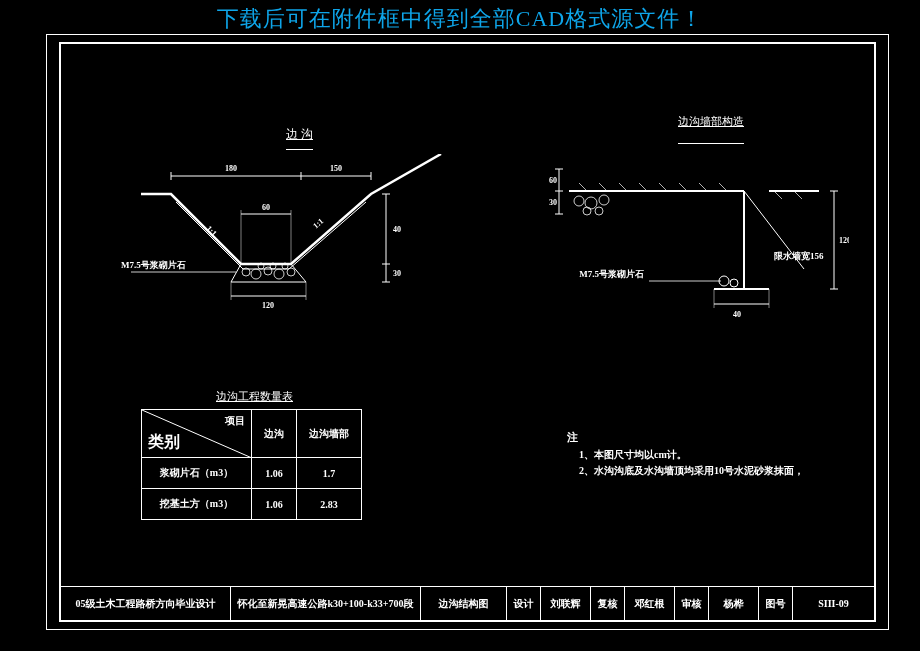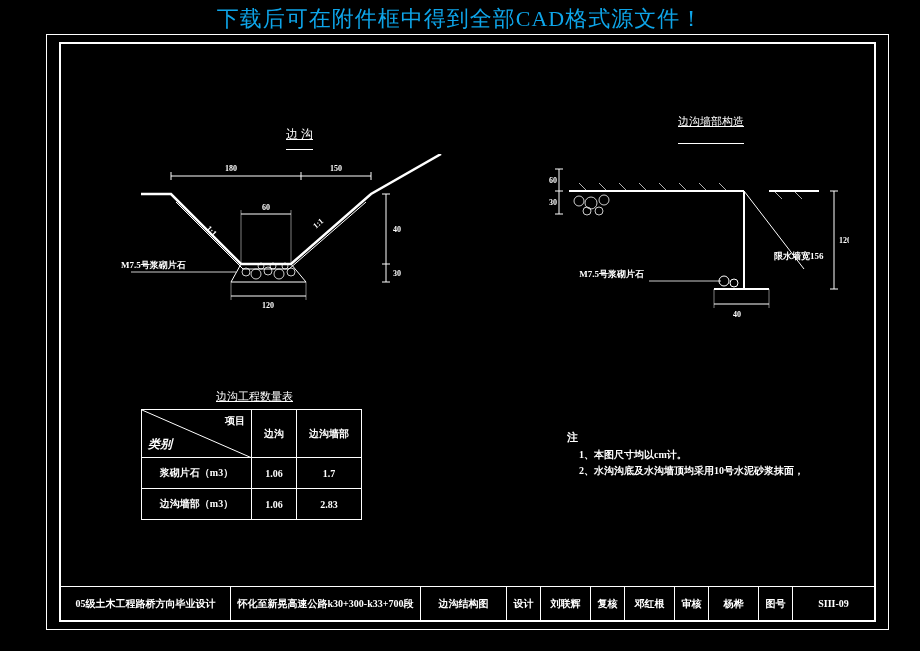--- a/index.html
+++ b/index.html
@@ -122,21 +122,21 @@
     }
     .diag-cell {
       position: relative;
       width: 110px;
       height: 48px;
       padding: 0 !important;
       margin-top: 18px;
     }
     .diag-cell svg { position: absolute; top:0; left:0; }
     .diag-top { position: absolute; top: 4px; right: 6px; font-size:10px;}
-    .diag-bot { position: absolute; bottom: 4px; left: 6px; font-size:12px;font-style:italic;}
+    .diag-bot { position: absolute; bottom: 4px; left: 6px; font-size:16px;}
     
     
     .notes {
       position: absolute;
       top: 385px;
       right: 70px;
       font-size: 10px;
       line-height: 1.6;
       font-weight: bold;
     }
@@ -275,36 +275,36 @@
         </td>
         <td>边沟</td>
         <td>边沟墙部</td>
       </tr>
       <tr>
         <td>浆砌片石（m3）</td>
         <td>1.06</td>
         <td>1.7</td>
       </tr>
       <tr>
-        <td>边沟墙部（m3）</td>
+        <td>挖基土方（m3）</td>
         <td>1.06</td>
         <td>2.83</td>
       </tr>
     </tbody>
       </table>
 
     <div class="notes">
       <div class="notes-title">注</div>
       <div style="padding-left:12px">1、本图尺寸均以cm计。</div>
       <div style="padding-left:12px">2、水沟沟底及水沟墙顶均采用10号水泥砂浆抹面，</div>
     </div>
 
     <div class="title-block">
       <div class="tb-cell" style="width:170px">05级土木工程路桥方向毕业设计</div>
-      <div class="tb-cell" style="width:190px">怀化至新晃高速公路k30+300-k33+700段</div>
+      <div class="tb-cell" style="width:190px">怀化至新晃高速公路k30+100-k33+700段</div>
       <div class="tb-cell" style="width:86px">边沟结构图</div>
       <div class="tb-cell" style="width:34px">设计</div>
       <div class="tb-cell" style="width:50px">刘联辉</div>
       <div class="tb-cell" style="width:34px">复核</div>
       <div class="tb-cell" style="width:50px">邓红根</div>
       <div class="tb-cell" style="width:34px">审核</div>
       <div class="tb-cell" style="width:50px">杨桦</div>
       <div class="tb-cell" style="width:34px">图号</div>
       <div class="tb-cell" style="flex:1">SIII-09</div>
     </div>

